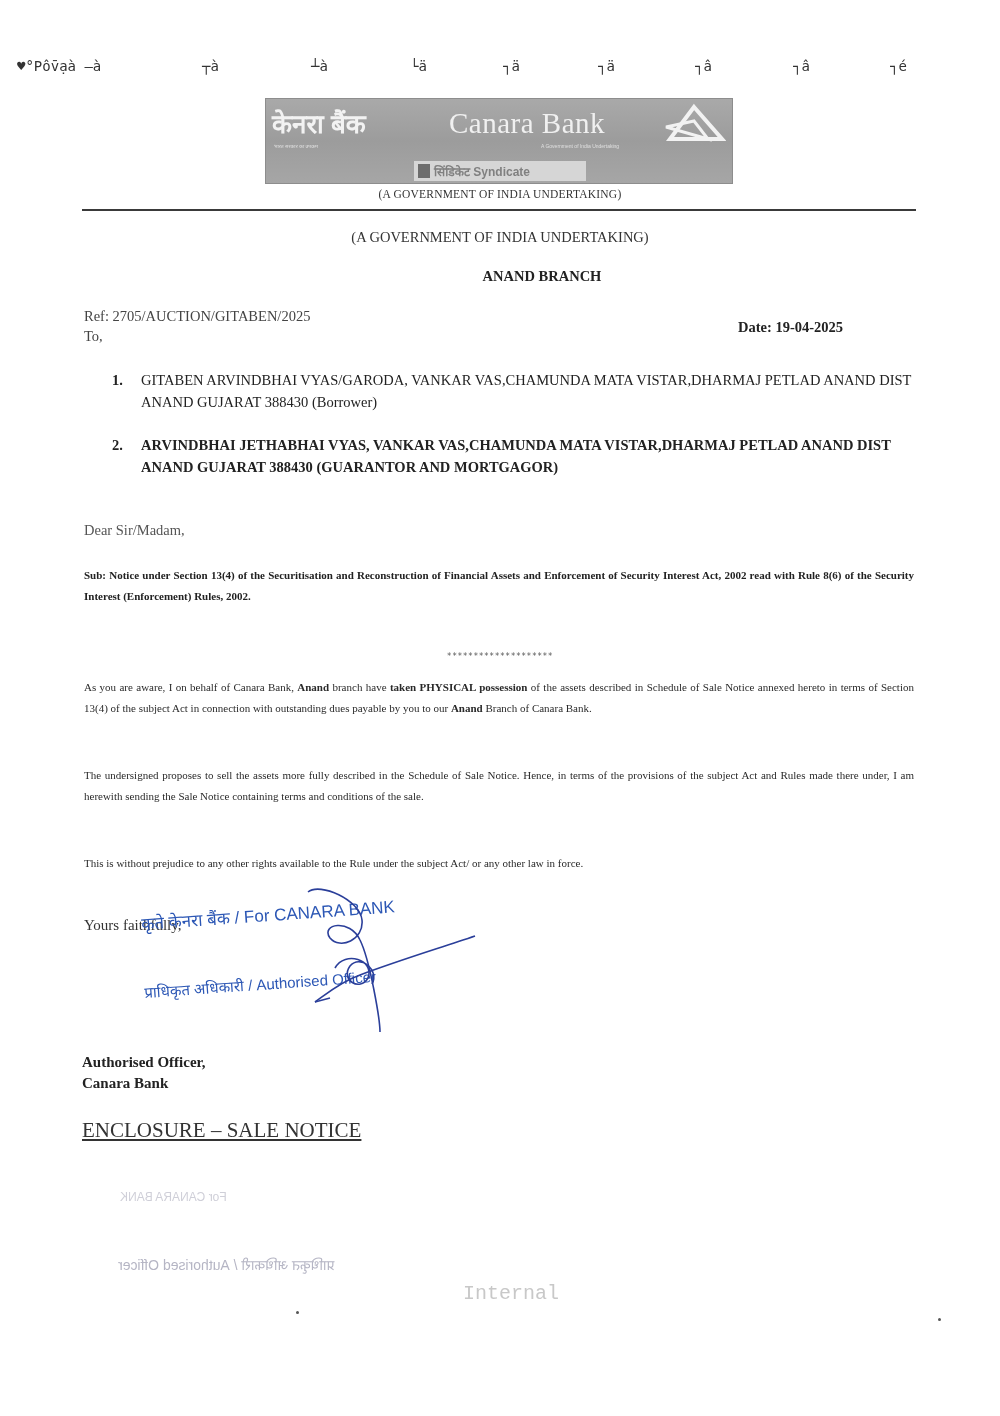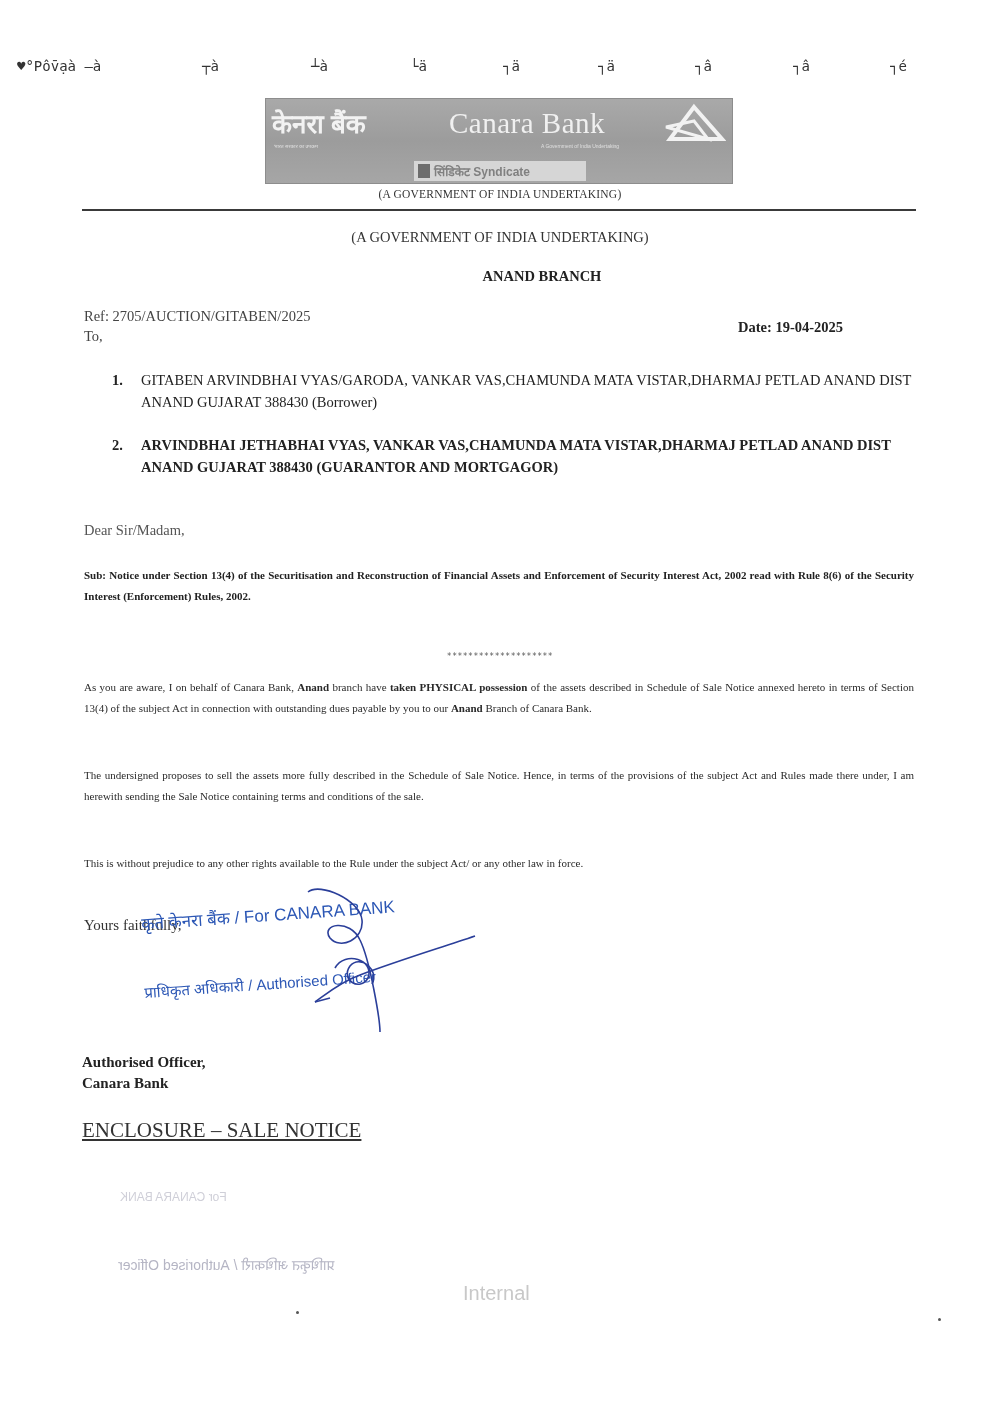--- a/index.html
+++ b/index.html
@@ -46,21 +46,21 @@
     .p2 { top: 765px; }
     .p3 { top: 853px; }
     .yours { left: 84px; top: 917px; font-size: 15px; color: #333; }
     .stamp1 { left: 142px; top: 912px; font-family: "Liberation Sans", sans-serif; font-size: 17px; color: #2c57b5; transform: rotate(-4deg); transform-origin: left bottom; white-space: nowrap; }
     .stamp2 { left: 145px; top: 982px; font-family: "Liberation Sans", sans-serif; font-size: 15px; color: #2c57b5; transform: rotate(-4deg); transform-origin: left bottom; white-space: nowrap; }
     .sig { left: 300px; top: 880px; }
     .officer { left: 82px; top: 1052px; font-size: 15px; font-weight: bold; line-height: 21px; color: #222; }
     .enclosure { left: 82px; top: 1118px; font-size: 21px; color: #333; text-decoration: underline; }
     .ghost1 { left: 120px; top: 1190px; font-family: "Liberation Sans", sans-serif; font-size: 12px; color: #cfcfd8; transform: scaleX(-1); }
     .ghost2 { left: 118px; top: 1255px; font-family: "Liberation Sans", sans-serif; font-size: 14px; color: #b5b5c4; transform: scaleX(-1); }
-    .internal { left: 463px; top: 1282px; font-family: Liberation Sans, sans-serif; font-size: 20px; color: #c8c8c8; }
+    .internal { left: 463px; top: 1282px; font-family: Liberation Mono, monospace; font-size: 20px; color: #c8c8c8; }
     .dot { width: 3px; height: 3px; background: #555; border-radius: 50%; }
   </style>
 </head>
 <body>
 
 <div id="garbled-row">
     <span class="abs garbled" style="left: 17px;">♥°Pôv̄ạà –à</span>
     <span class="abs garbled" style="left: 202px;">┬à</span>
     <span class="abs garbled" style="left: 311px;">┴à</span>
     <span class="abs garbled" style="left: 410px;">└ä</span>

